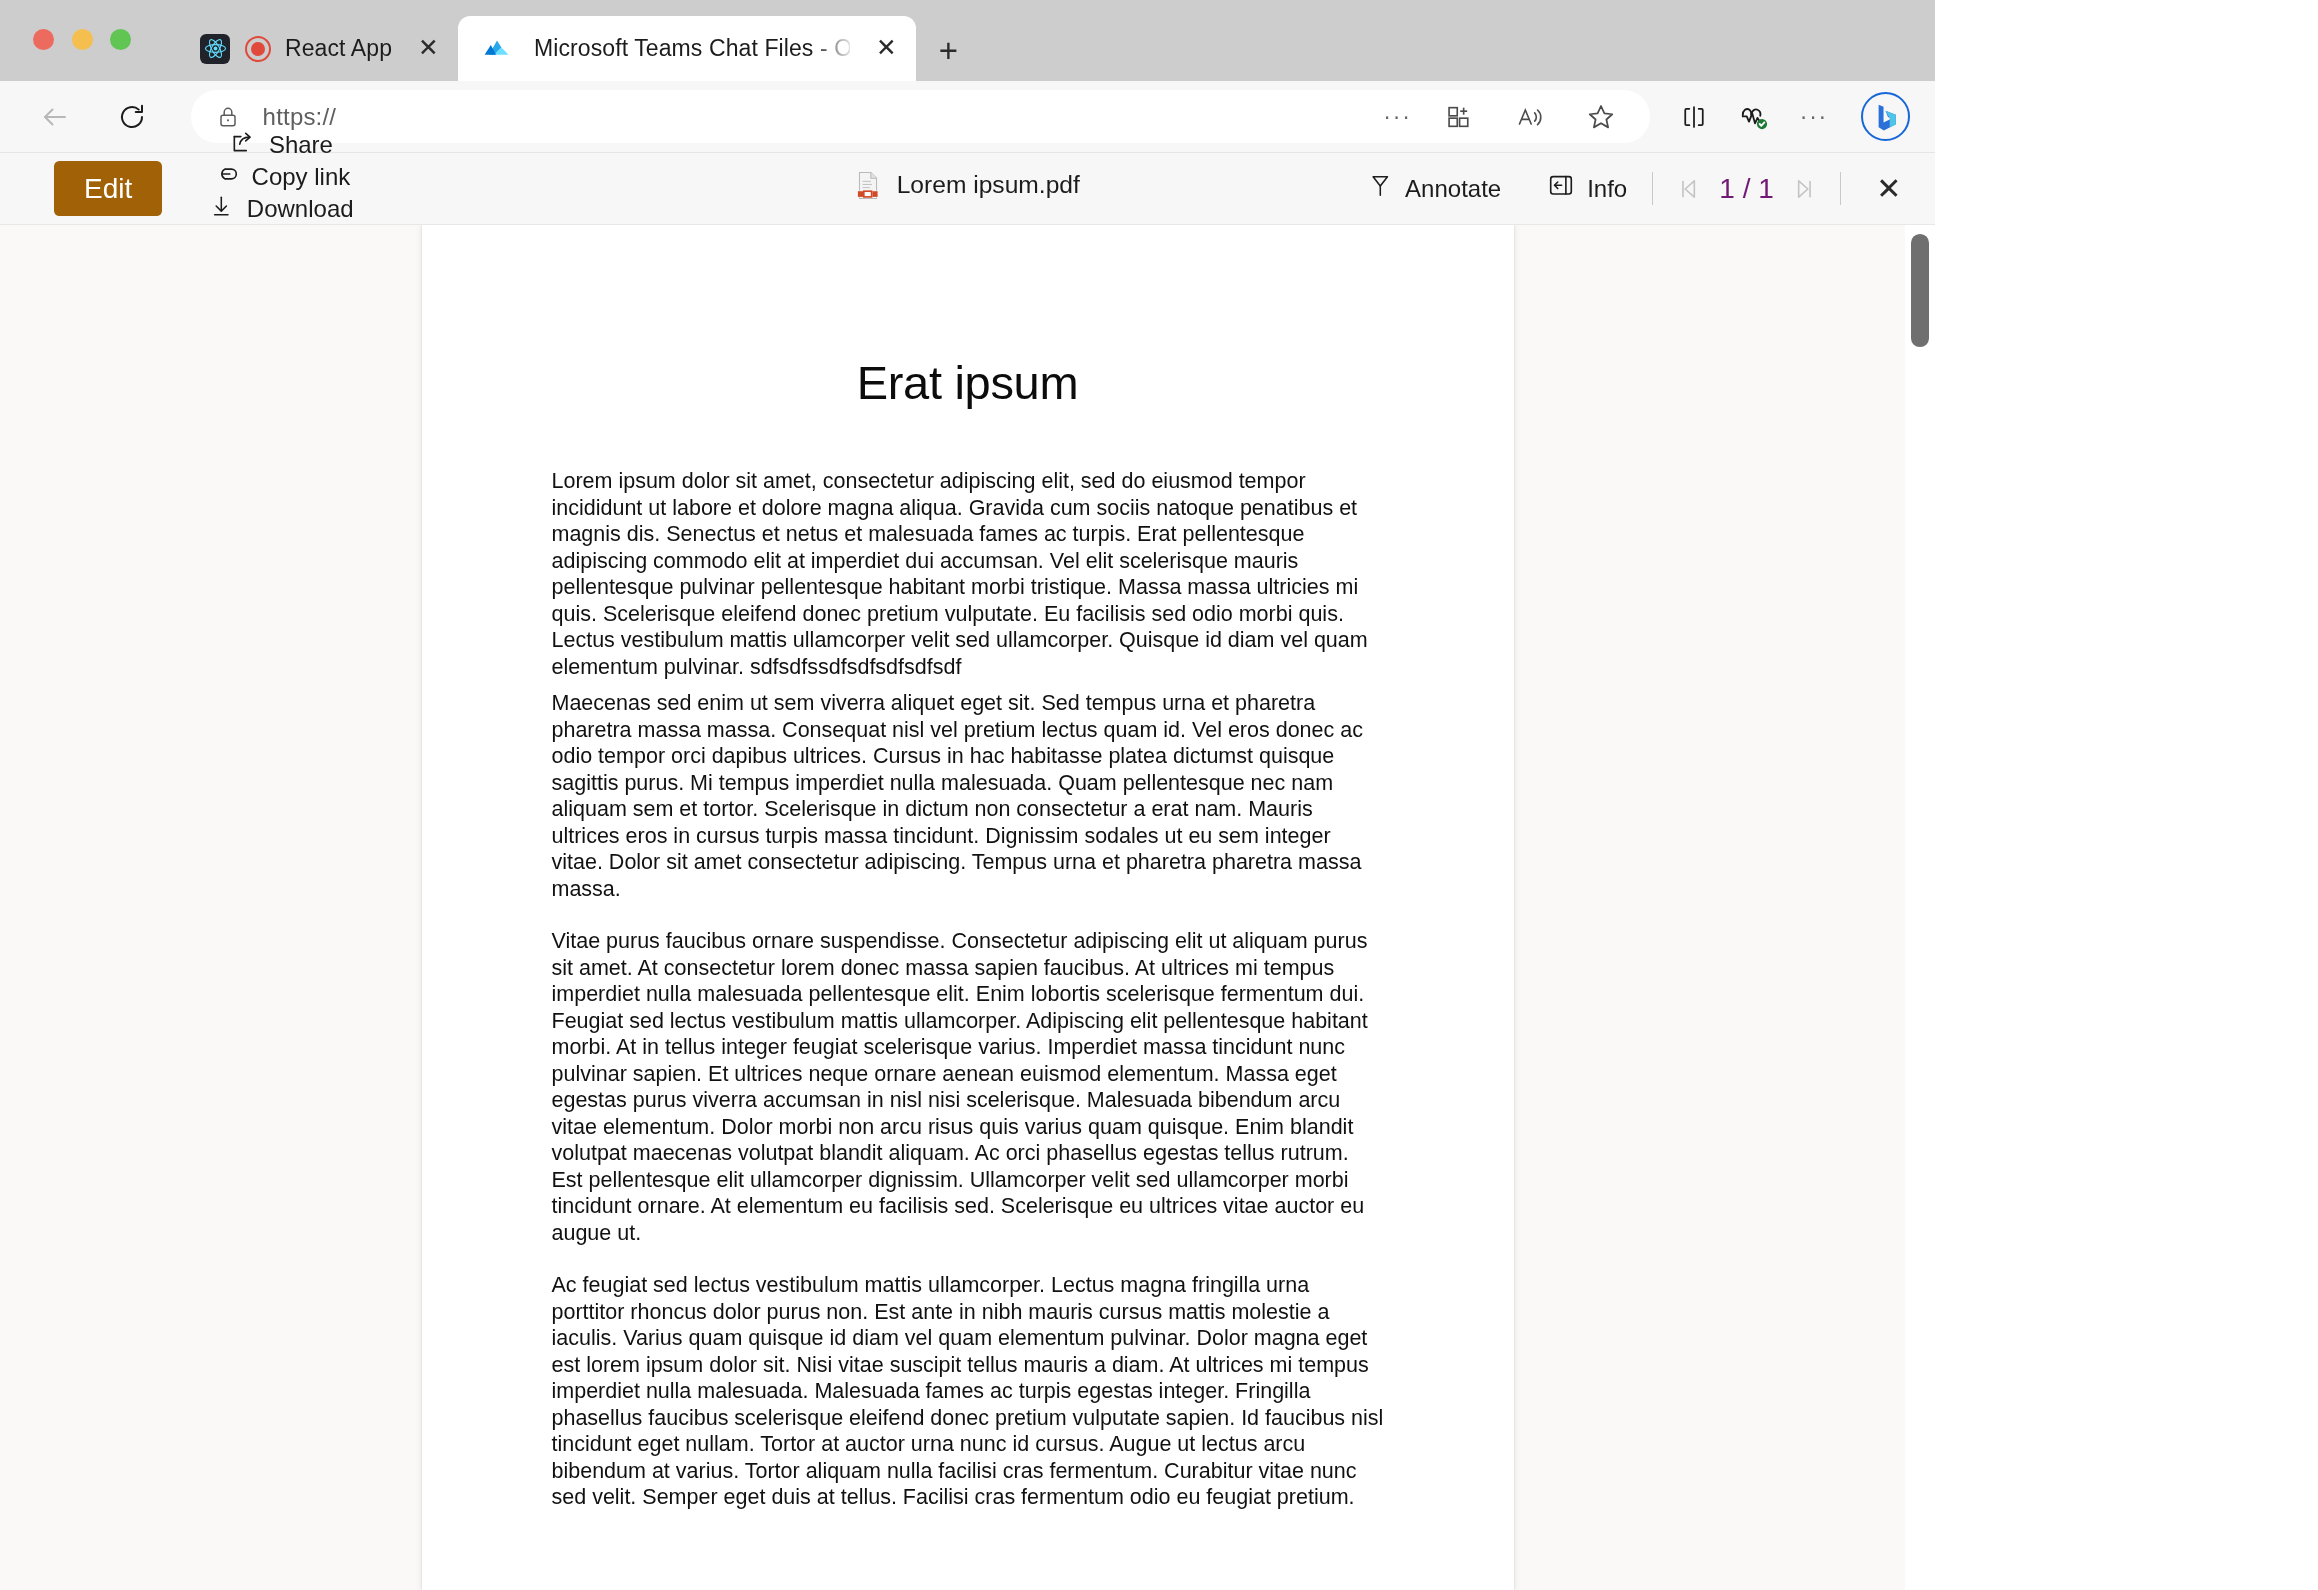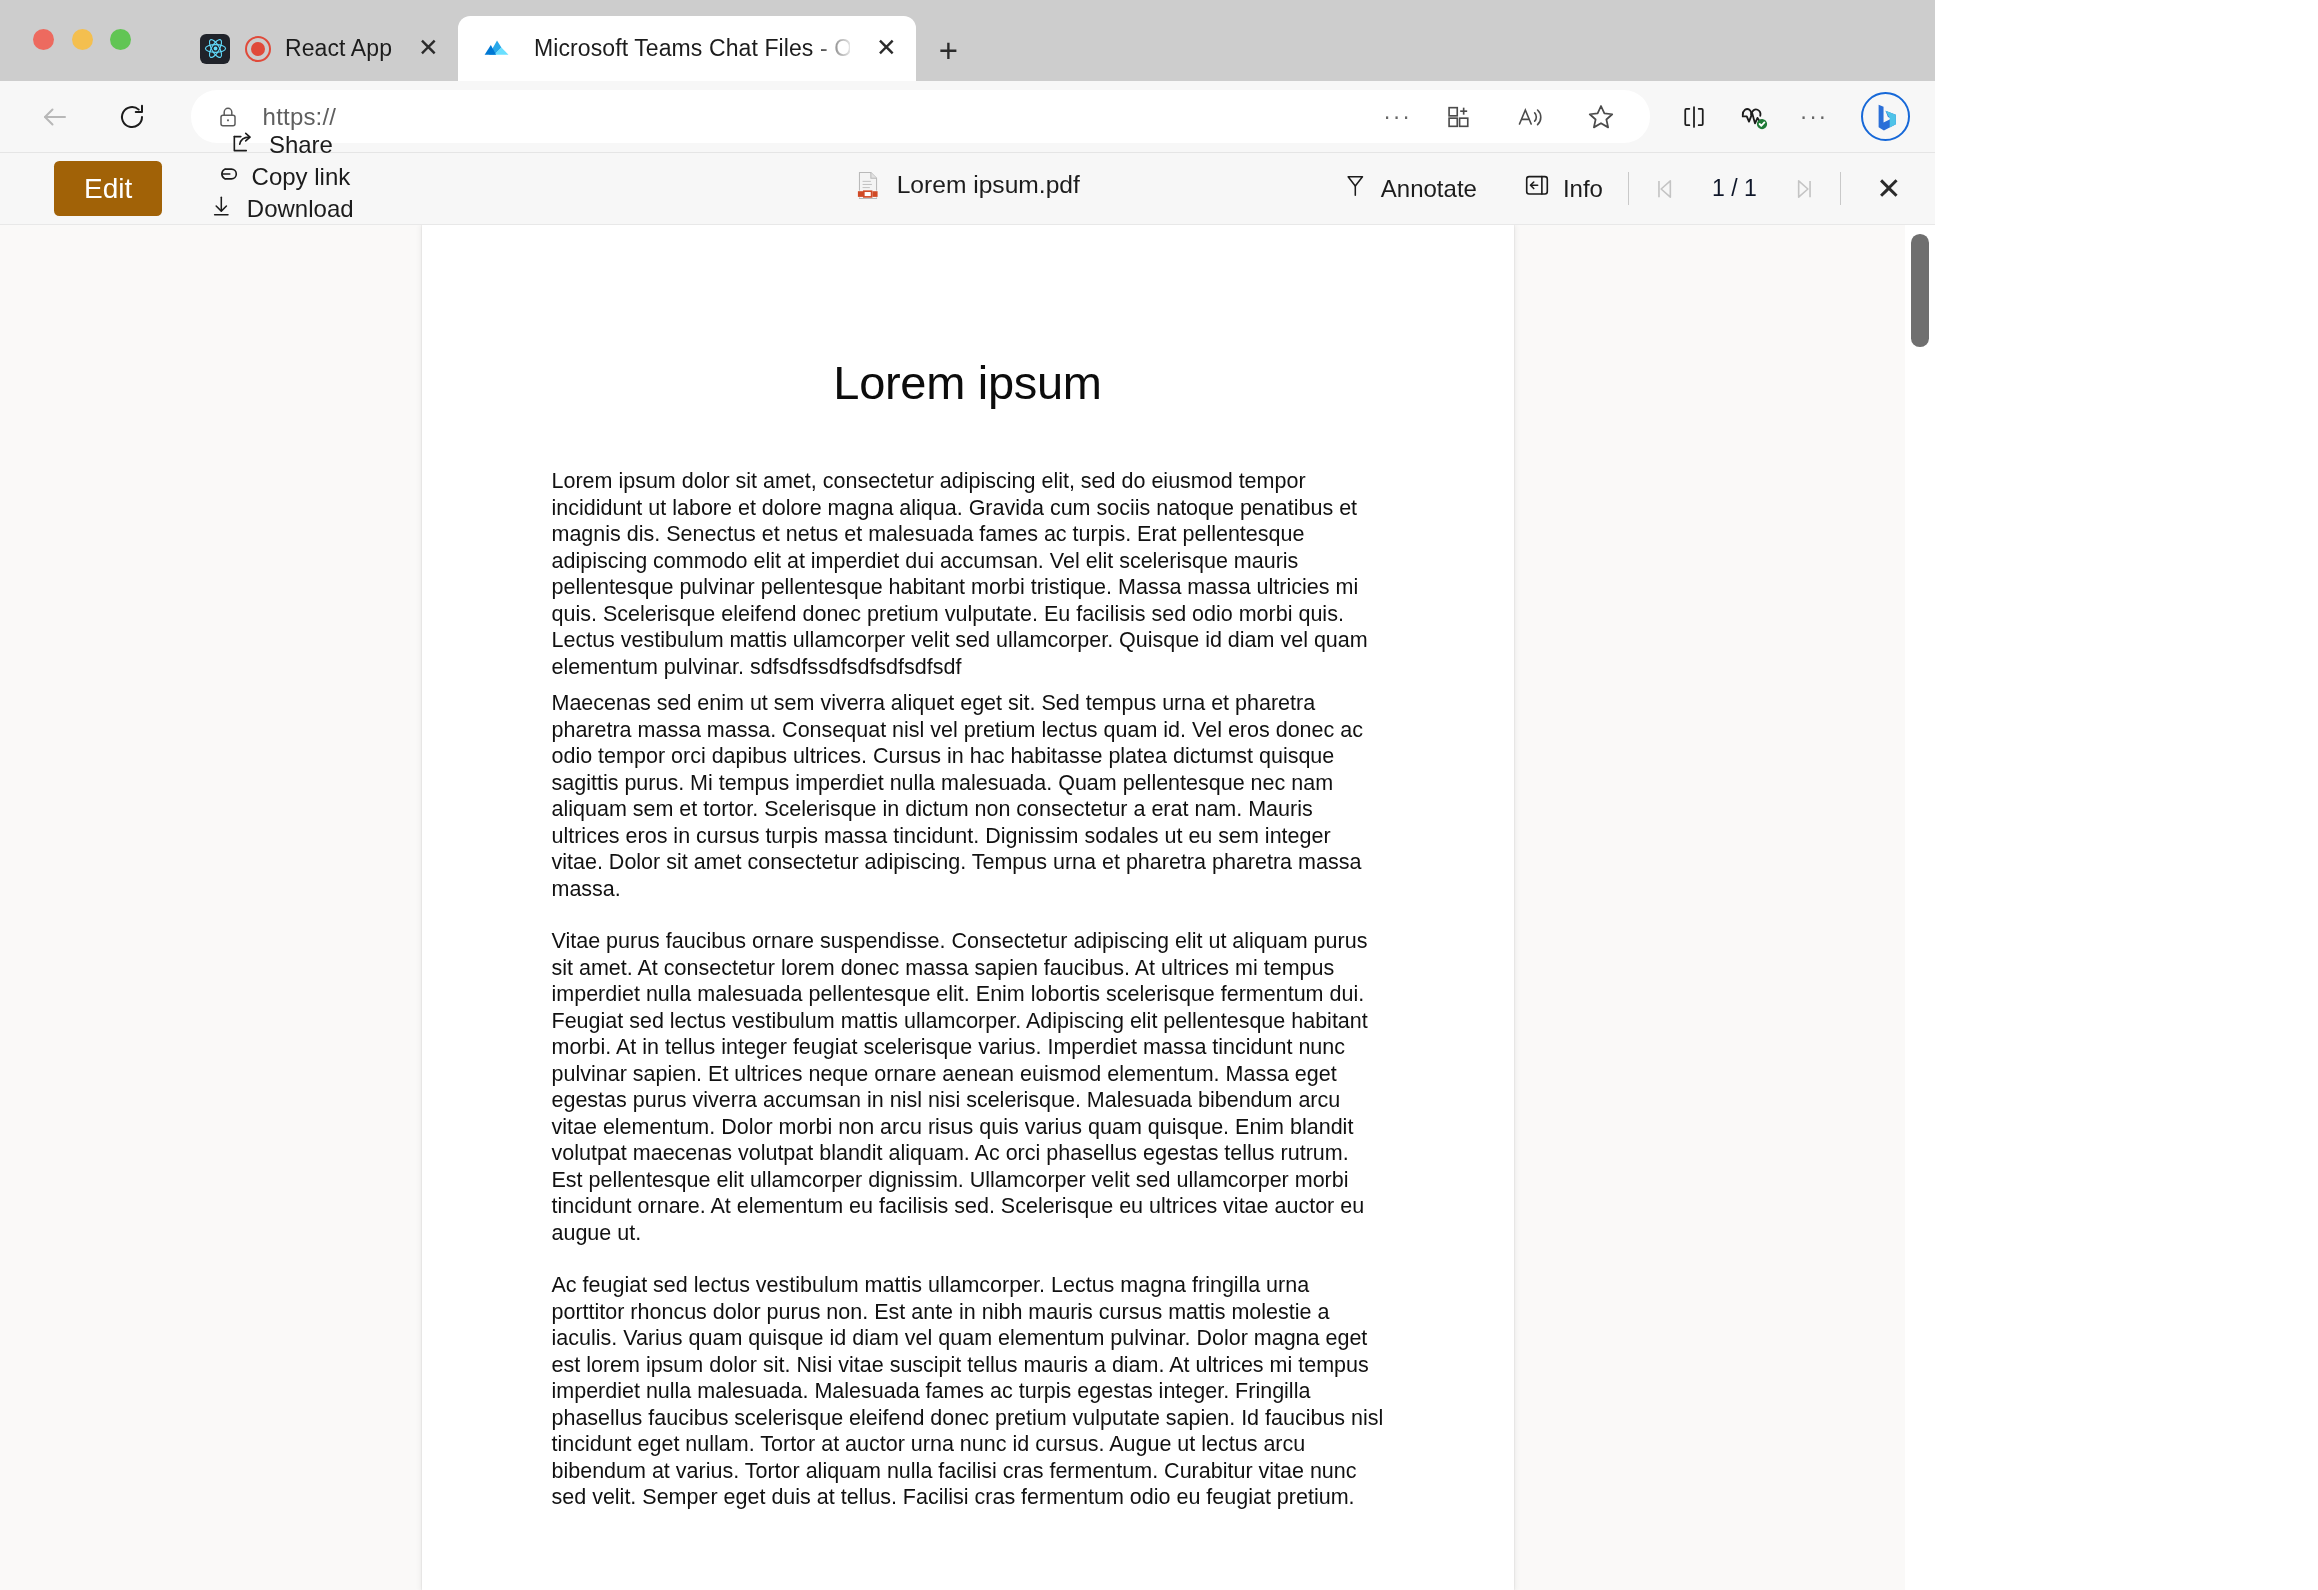--- a/index.html
+++ b/index.html
@@ -226,23 +226,23 @@
     margin-left: auto;
     display: flex; align-items: center;
     z-index: 2;
   }
   .tb-sep {
     width: 0.9px; height: 33px;
     background: #c9c9c9;
     margin: 0 24.6px;
   }
   .pager {
-    font-size: 23px;
-    color: #0f172a;
-    margin: 0 33px;
+    font-size: 28px;
+    color: #701a75;
+    margin: 0 16px;
     white-space: nowrap;
   }
   .pg-arrow { cursor: pointer; display:flex; align-items:center; }
   .close-x {
     font-size: 30px; color: #2b2b2b;
     cursor: pointer; margin-left: 10.5px; margin-right: 10.5px;
     line-height: 1;
     font-weight: 300;
   }
 
@@ -546,21 +546,21 @@
 
       <span class="tb-sep"></span>
 
       <span class="close-x">✕</span>
     </div>
   </div>
 
   <div class="viewer">
 
     <div class="page">
-      <h1 class="doc-title">Lorem ipsum</h1>
+      <h1 class="doc-title">Erat ipsum</h1>
       <p class="doc-p">Lorem ipsum dolor sit amet, consectetur adipiscing elit, sed do eiusmod tempor incididunt ut labore et dolore magna aliqua. Gravida cum sociis natoque penatibus et magnis dis. Senectus et netus et malesuada fames ac turpis. Erat pellentesque adipiscing commodo elit at imperdiet dui accumsan. Vel elit scelerisque mauris pellentesque pulvinar pellentesque habitant morbi tristique. Massa massa ultricies mi quis. Scelerisque eleifend donec pretium vulputate. Eu facilisis sed odio morbi quis. Lectus vestibulum mattis ullamcorper velit sed ullamcorper. Quisque id diam vel quam elementum pulvinar. sdfsdfssdfsdfsdfsdfsdf</p>
       <p class="doc-p">Maecenas sed enim ut sem viverra aliquet eget sit. Sed tempus urna et pharetra pharetra massa massa. Consequat nisl vel pretium lectus quam id. Vel eros donec ac odio tempor orci dapibus ultrices. Cursus in hac habitasse platea dictumst quisque sagittis purus. Mi tempus imperdiet nulla malesuada. Quam pellentesque nec nam aliquam sem et tortor. Scelerisque in dictum non consectetur a erat nam. Mauris ultrices eros in cursus turpis massa tincidunt. Dignissim sodales ut eu sem integer vitae. Dolor sit amet consectetur adipiscing. Tempus urna et pharetra pharetra massa massa.</p>
       <p class="doc-p spaced">Vitae purus faucibus ornare suspendisse. Consectetur adipiscing elit ut aliquam purus sit amet. At consectetur lorem donec massa sapien faucibus. At ultrices mi tempus imperdiet nulla malesuada pellentesque elit. Enim lobortis scelerisque fermentum dui. Feugiat sed lectus vestibulum mattis ullamcorper. Adipiscing elit pellentesque habitant morbi. At in tellus integer feugiat scelerisque varius. Imperdiet massa tincidunt nunc pulvinar sapien. Et ultrices neque ornare aenean euismod elementum. Massa eget egestas purus viverra accumsan in nisl nisi scelerisque. Malesuada bibendum arcu vitae elementum. Dolor morbi non arcu risus quis varius quam quisque. Enim blandit volutpat maecenas volutpat blandit aliquam. Ac orci phasellus egestas tellus rutrum. Est pellentesque elit ullamcorper dignissim. Ullamcorper velit sed ullamcorper morbi tincidunt ornare. At elementum eu facilisis sed. Scelerisque eu ultrices vitae auctor eu augue ut.</p>
       <p class="doc-p spaced">Ac feugiat sed lectus vestibulum mattis ullamcorper. Lectus magna fringilla urna porttitor rhoncus dolor purus non. Est ante in nibh mauris cursus mattis molestie a iaculis. Varius quam quisque id diam vel quam elementum pulvinar. Dolor magna eget est lorem ipsum dolor sit. Nisi vitae suscipit tellus mauris a diam. At ultrices mi tempus imperdiet nulla malesuada. Malesuada fames ac turpis egestas integer. Fringilla phasellus faucibus scelerisque eleifend donec pretium vulputate sapien. Id faucibus nisl tincidunt eget nullam. Tortor at auctor urna nunc id cursus. Augue ut lectus arcu bibendum at varius. Tortor aliquam nulla facilisi cras fermentum. Curabitur vitae nunc sed velit. Semper eget duis at tellus. Facilisi cras fermentum odio eu feugiat pretium.</p>
     </div>
 
     <div class="viewer-white-strip"></div>
     <div class="vscroll">
       <div class="vthumb"></div>
     </div>

